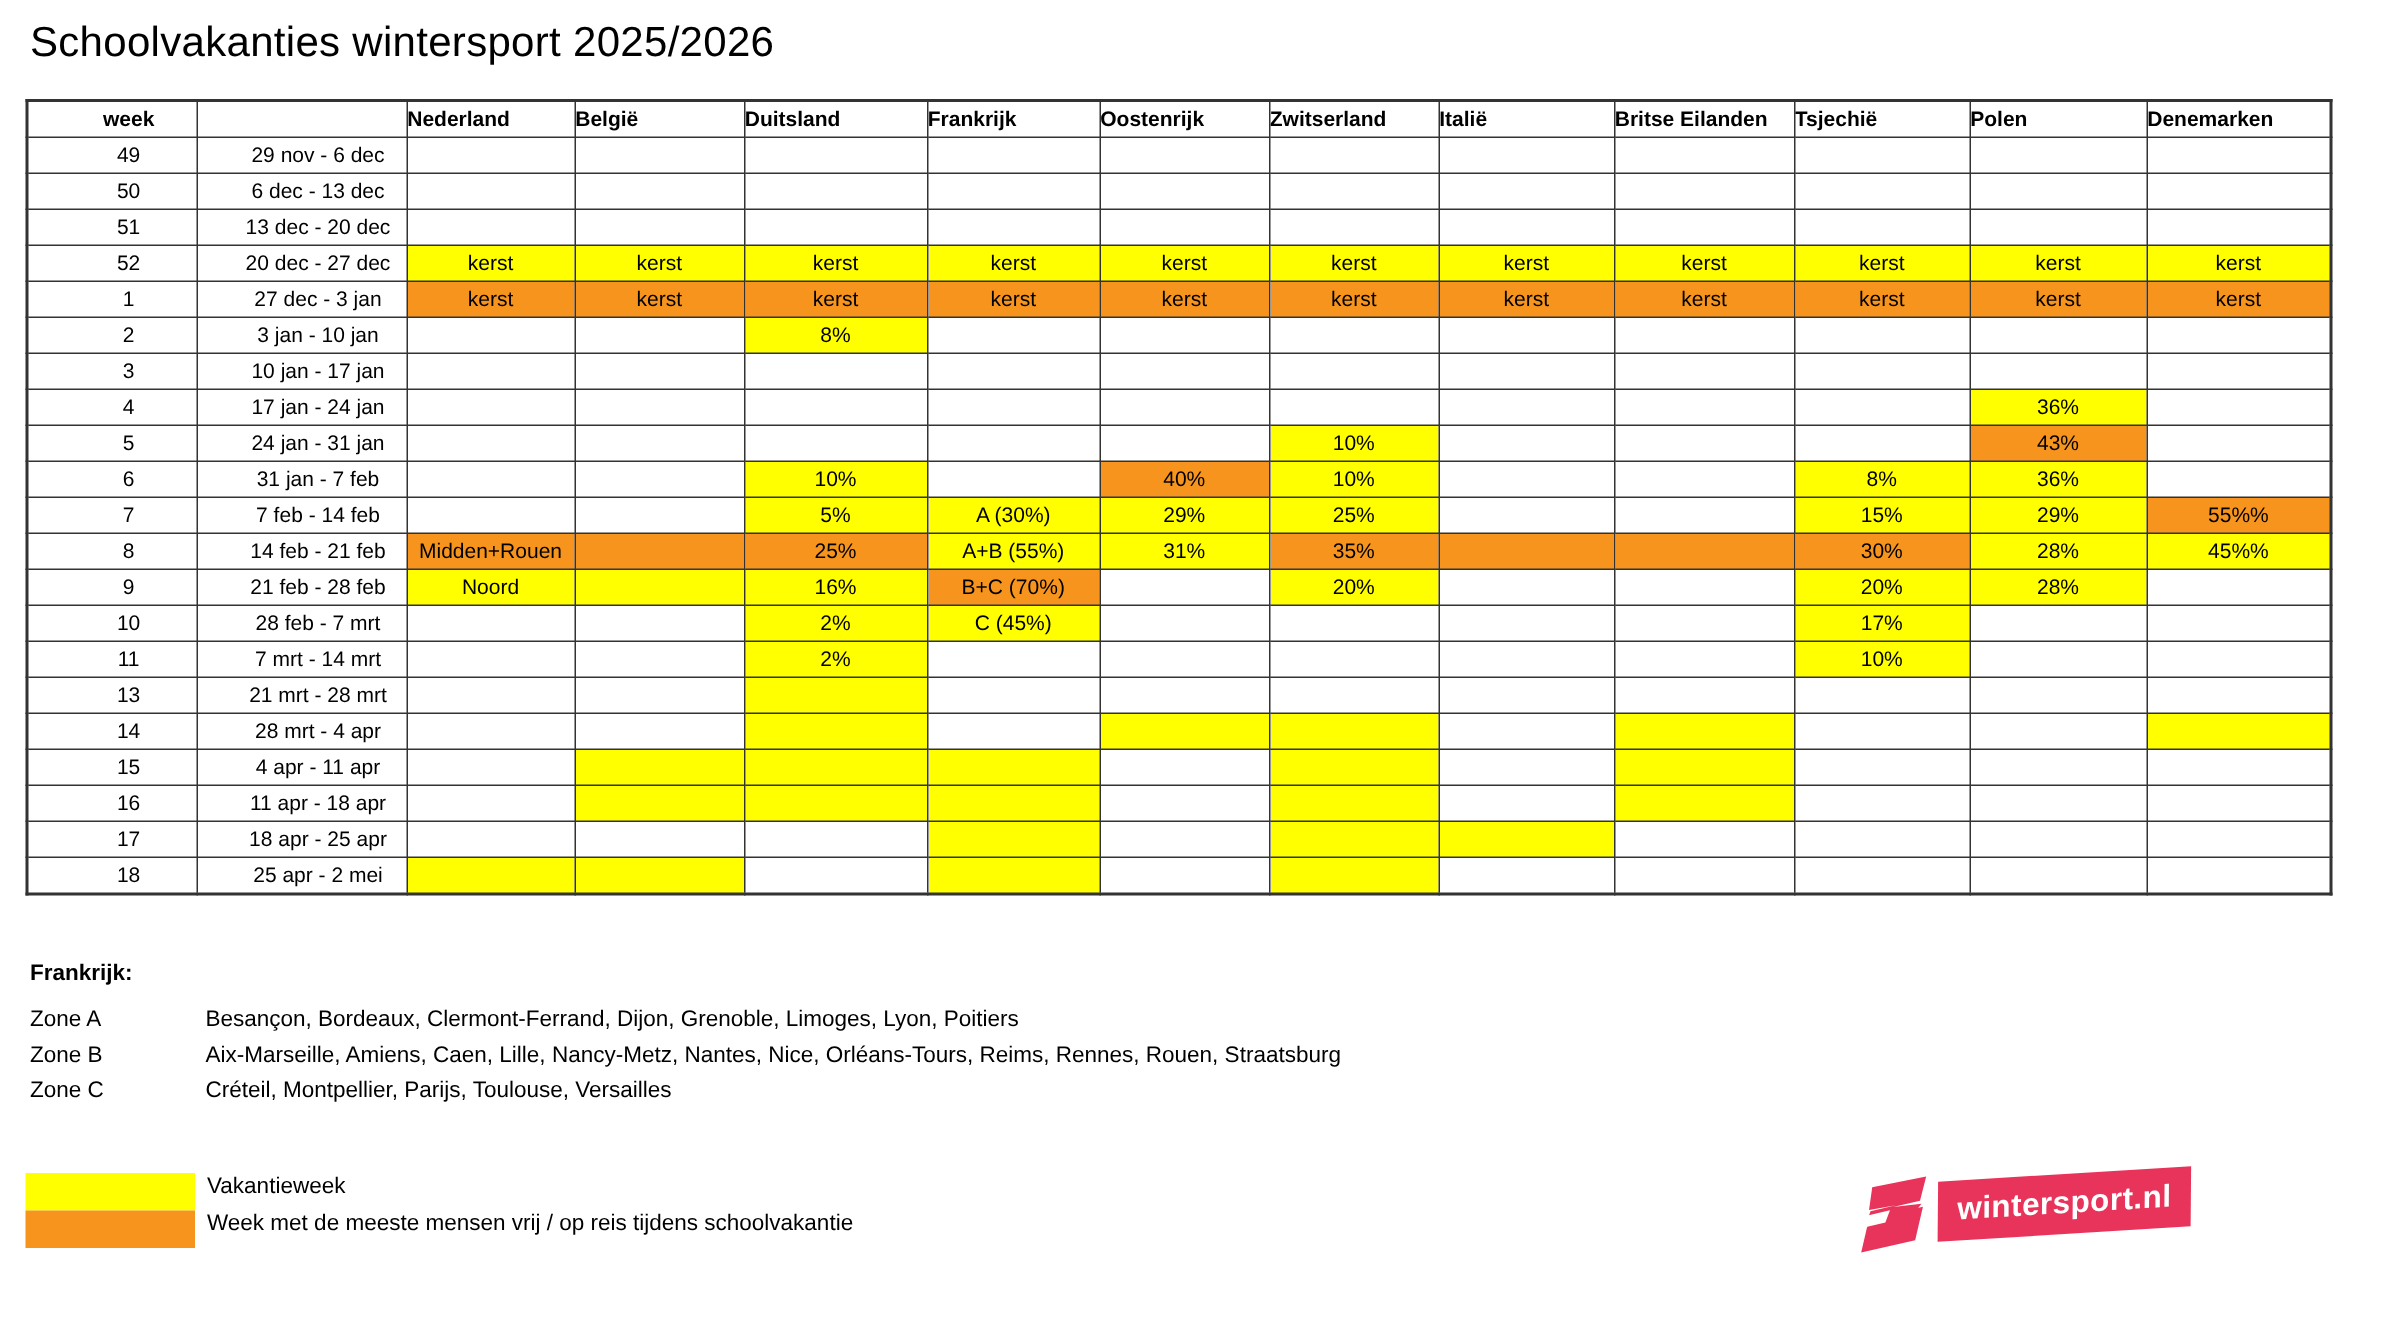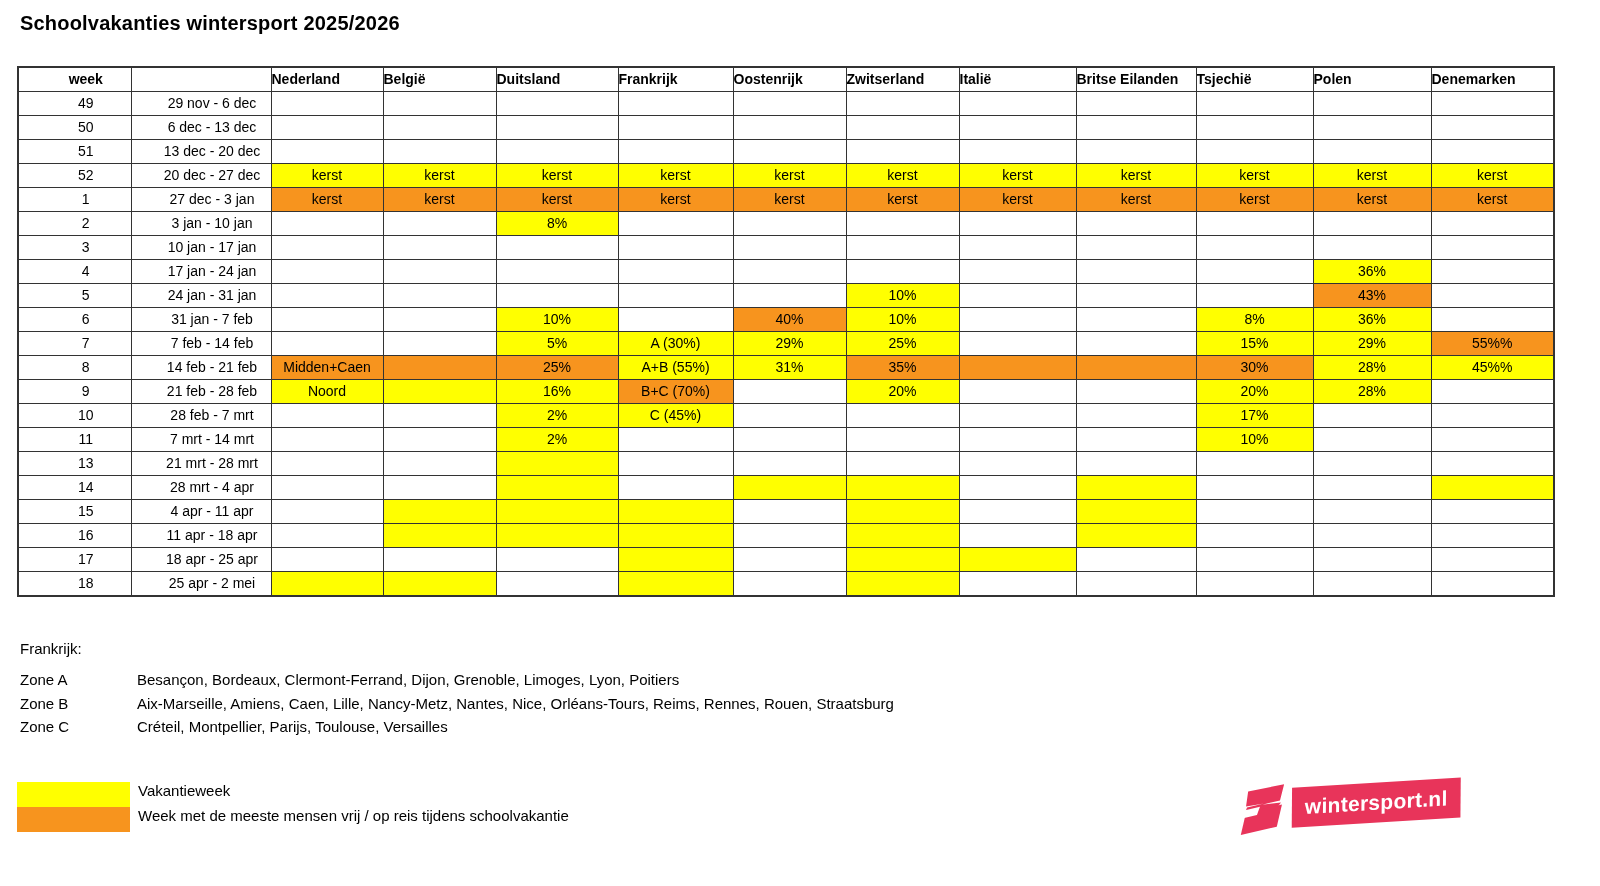--- a/index.html
+++ b/index.html
@@ -2,39 +2,39 @@
 <html style="--yellow: #FFFF00; --orange: #F7941E; --pink: #E8345A; --border: #333333;"><head>
 <meta charset="utf-8">
 <style>
   html,body{margin:0;padding:0;}
   body{
     width:1600px;height:886px;position:relative;background:#ffffff;
     font-family:"Liberation Sans",sans-serif;color:#000;overflow:hidden;
   }
   .title{
     position:absolute;left:20px;top:12px;
-    font-size:20px;font-weight:bold;letter-spacing:0.2px;
+    font-size:28px;font-weight:normal;letter-spacing:0.2px;
   }
   table.vak{
     position:absolute;left:17px;top:66px;width:1536px;
     border-collapse:collapse;table-layout:fixed;
     border:2px solid var(--border);
   }
   table.vak th, table.vak td{
     border:1px solid var(--border);
     height:23px;padding:0;font-size:14px;line-height:23px;
     white-space:nowrap;overflow:hidden;
   }
   table.vak th{font-weight:bold;text-align:left;}
   table.vak .left{text-align:center;padding-left:22px;}
   table.vak td.country{text-align:center;}
   td.y{background:var(--yellow);}
   td.o{background:var(--orange);}
   .france{position:absolute;left:20px;top:640px;font-size:15px;}
-  .france-heading{font-weight:normal;margin-bottom:11px;}
+  .france-heading{font-weight:bold;margin-bottom:11px;}
   .zone-row{line-height:23.5px;}
   .zone-label{display:inline-block;width:117px;}
   .legend{position:absolute;left:17px;top:782px;}
   .legend-row{display:flex;align-items:flex-start;height:25px;}
   .swatch{width:113px;height:25px;display:inline-block;flex:none;}
   .y-swatch{background:var(--yellow);}
   .o-swatch{background:var(--orange);}
   .legend-label{margin-left:8px;font-size:15px;}
   .logo{
     position:absolute;left:1240px;top:786px;display:flex;align-items:center;
@@ -247,21 +247,21 @@
         <td class="country y">25%</td>
         <td class="country"></td>
         <td class="country"></td>
         <td class="country y">15%</td>
         <td class="country y">29%</td>
         <td class="country o">55%%</td>
       </tr>
       <tr>
         <td class="left">8</td>
         <td class="left">14 feb - 21 feb</td>
-        <td class="country o">Midden+Caen</td>
+        <td class="country o">Midden+Rouen</td>
         <td class="country o"></td>
         <td class="country o">25%</td>
         <td class="country y">A+B (55%)</td>
         <td class="country y">31%</td>
         <td class="country o">35%</td>
         <td class="country o"></td>
         <td class="country o"></td>
         <td class="country o">30%</td>
         <td class="country y">28%</td>
         <td class="country y">45%%</td>

